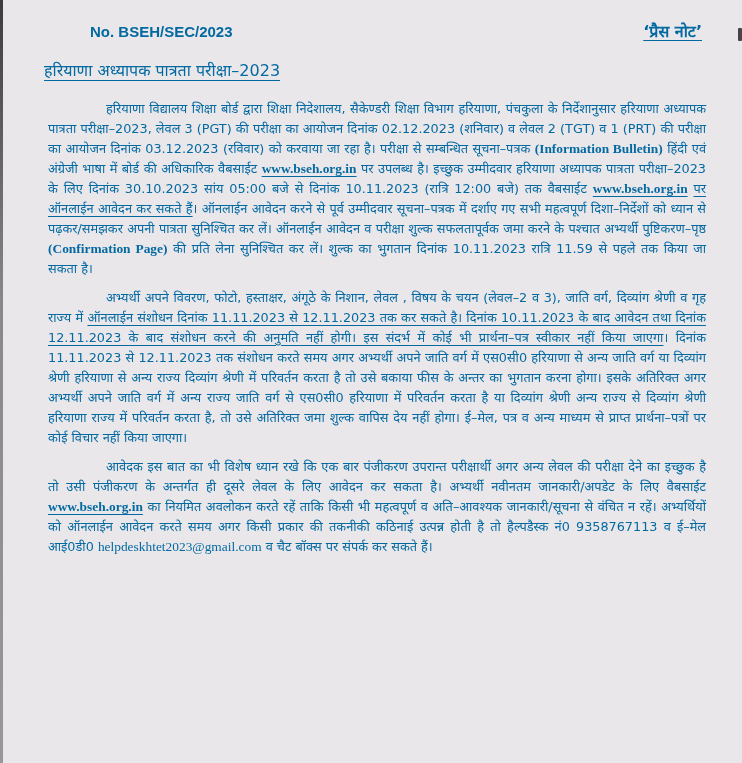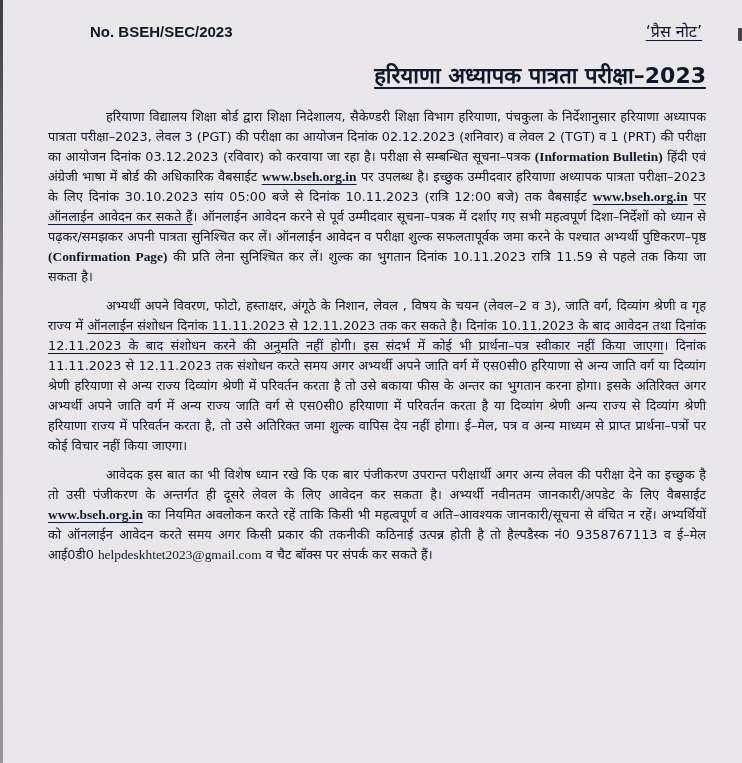--- a/index.html
+++ b/index.html
@@ -6,21 +6,21 @@
   body {
     background: #d7d4d9;
     font-family: "DejaVu Sans", sans-serif;
   }
   .page {
     position: relative;
     width: 742px;
     height: 763px;
     margin: 0 auto;
     background: #eae7eb;
-    color: #0f172a;
+    color: #0369a1;
     overflow: hidden;
     box-sizing: border-box;
     padding: 14px 36px 0 44px;
   }
   .edge-left {
     position: absolute;
     left: 0; top: 0;
     width: 3px; height: 100%;
     background: linear-gradient(to bottom, #3c3c3e, #8a888c 40%, #9a979b);
   }
@@ -37,32 +37,32 @@
     align-items: flex-start;
     margin-top: 8px;
     padding: 0 4px 0 46px;
     font-family: "Liberation Sans", sans-serif;
     font-weight: 700;
     font-size: 15px;
     line-height: 1.3;
   }
   .press-note {
     font-family: "DejaVu Sans", sans-serif;
-    font-weight: 400;
+    font-weight: 700;
     font-size: 16px;
     text-decoration: underline;
     text-underline-offset: 3px;
     margin-left: 14px;
   }
   .header-right { text-align: left; }
   .header-right .dated { margin-top: 3px; }
   .doc-title {
-    text-align: right;
-    font-weight: 700;
-    font-size: 22px;
+    text-align: left;
+    font-weight: 400;
+    font-size: 16px;
     margin: 16px 0 18px 0;
   }
   .doc-title span {
     text-decoration: underline;
     text-underline-offset: 4px;
   }
   .body-text { font-size: 12.8px; line-height: 20px; }
   p.para {
     margin: 0 0 9px 4px;
     text-align: justify;

